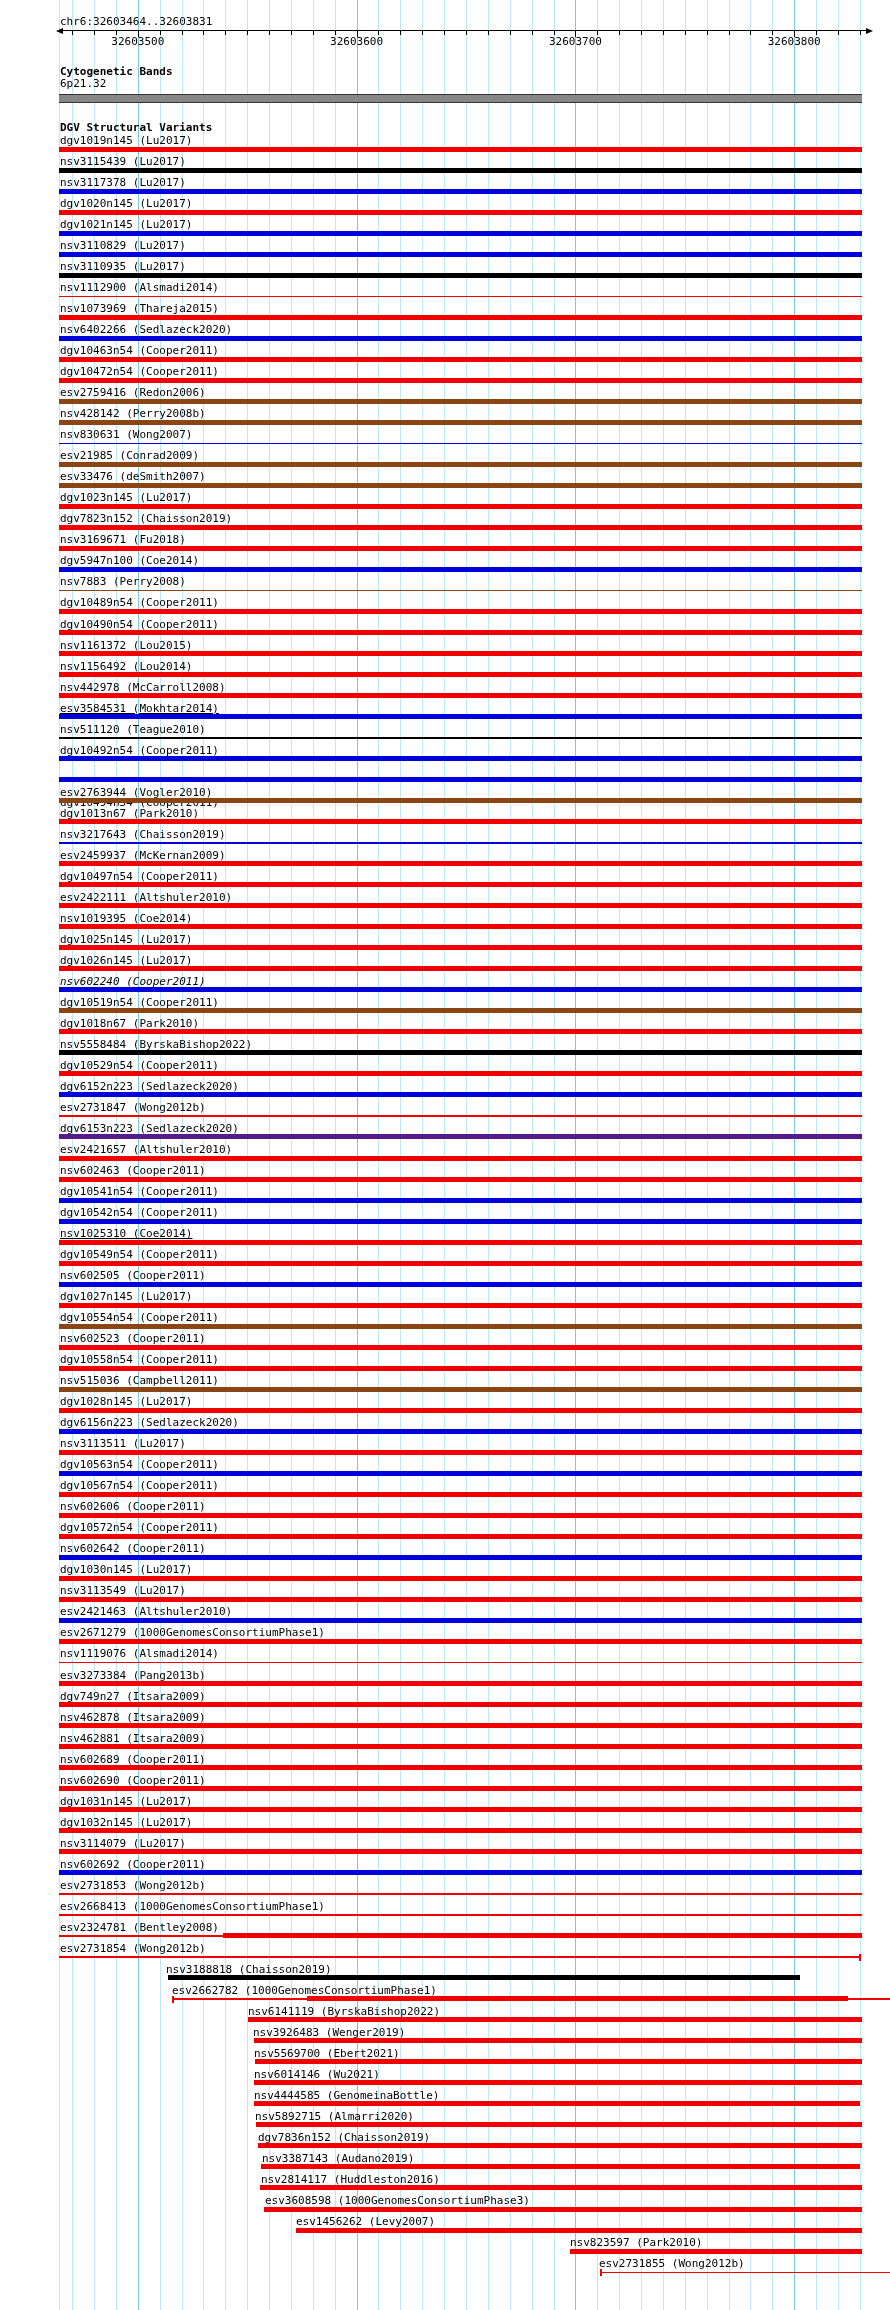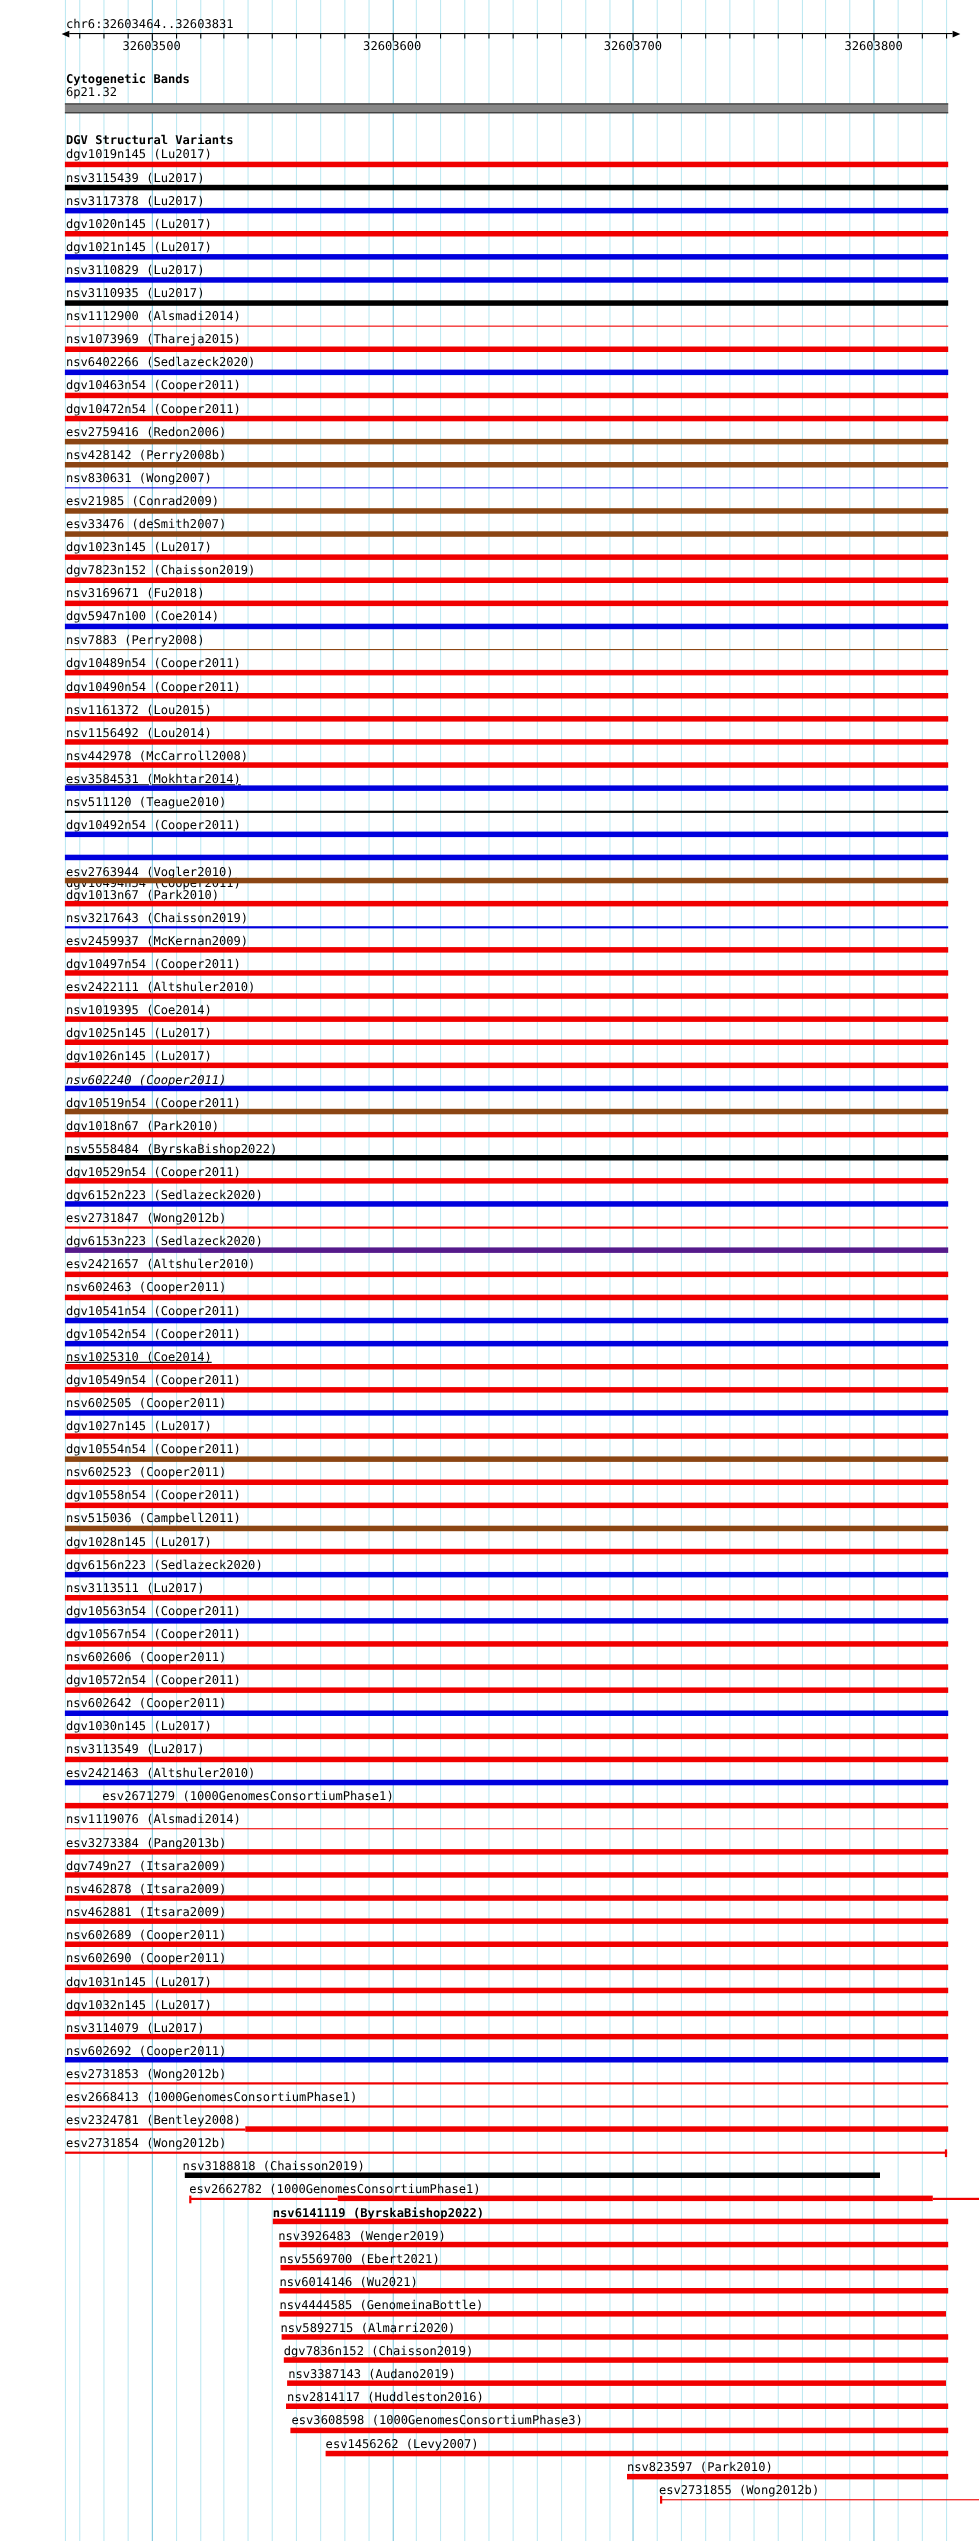--- a/index.html
+++ b/index.html
@@ -249,21 +249,21 @@
       <div class="abs" style="left: 60px; top: 1522.3px;">dgv10572n54 (Cooper2011)</div>
       <div class="seg" style="left: 59px; top: 1533.8px; width: 803px; height: 5px; background: rgb(240, 0, 0);"></div>
       <div class="abs" style="left: 60px; top: 1543.3px;">nsv602642 (Cooper2011)</div>
       <div class="seg" style="left: 59px; top: 1554.8px; width: 803px; height: 5px; background: rgb(0, 0, 221);"></div>
       <div class="abs" style="left: 60px; top: 1564.4px;">dgv1030n145 (Lu2017)</div>
       <div class="seg" style="left: 59px; top: 1575.9px; width: 803px; height: 5px; background: rgb(240, 0, 0);"></div>
       <div class="abs" style="left: 60px; top: 1585.4px;">nsv3113549 (Lu2017)</div>
       <div class="seg" style="left: 59px; top: 1596.9px; width: 803px; height: 5px; background: rgb(240, 0, 0);"></div>
       <div class="abs" style="left: 60px; top: 1606.4px;">esv2421463 (Altshuler2010)</div>
       <div class="seg" style="left: 59px; top: 1617.9px; width: 803px; height: 5px; background: rgb(0, 0, 221);"></div>
-      <div class="abs" style="left: 60px; top: 1627.4px; margin-left: 33px;">esv2671279 (1000GenomesConsortiumPhase1)</div>
+      <div class="abs" style="left: 60px; top: 1627.4px;">esv2671279 (1000GenomesConsortiumPhase1)</div>
       <div class="seg" style="left: 59px; top: 1638.9px; width: 803px; height: 5px; background: rgb(240, 0, 0);"></div>
       <div class="abs" style="left: 60px; top: 1648.4px;">nsv1119076 (Alsmadi2014)</div>
       <div class="seg" style="left: 59px; top: 1661.9px; width: 803px; height: 1.5px; background: rgb(240, 0, 0);"></div>
       <div class="abs" style="left: 60px; top: 1669.5px;">esv3273384 (Pang2013b)</div>
       <div class="seg" style="left: 59px; top: 1681px; width: 803px; height: 5px; background: rgb(240, 0, 0);"></div>
       <div class="abs" style="left: 60px; top: 1690.5px;">dgv749n27 (Itsara2009)</div>
       <div class="seg" style="left: 59px; top: 1702px; width: 803px; height: 5px; background: rgb(240, 0, 0);"></div>
       <div class="abs" style="left: 60px; top: 1711.5px;">nsv462878 (Itsara2009)</div>
       <div class="seg" style="left: 59px; top: 1723px; width: 803px; height: 5px; background: rgb(240, 0, 0);"></div>
       <div class="abs" style="left: 60px; top: 1732.5px;">nsv462881 (Itsara2009)</div>
@@ -290,21 +290,21 @@
       <div class="abs" style="left: 60px; top: 1942.7px;">esv2731854 (Wong2012b)</div>
       <div class="seg" style="left: 59px; top: 1956.2px; width: 802px; height: 1.5px; background: rgb(240, 0, 0);"></div>
       <div class="seg" style="left: 859px; top: 1953.7px; width: 2px; height: 7px; background: rgb(240, 0, 0);"></div>
       <div class="abs" style="left: 166px; top: 1963.7px;">nsv3188818 (Chaisson2019)</div>
       <div class="seg" style="left: 168px; top: 1975.2px; width: 632px; height: 5px; background: rgb(0, 0, 0);"></div>
       <div class="abs" style="left: 172px; top: 1984.8px;">esv2662782 (1000GenomesConsortiumPhase1)</div>
       <div class="seg" style="left: 172px; top: 1995.8px; width: 2px; height: 7px; background: rgb(240, 0, 0);"></div>
       <div class="seg" style="left: 173px; top: 1998.3px; width: 134px; height: 1.5px; background: rgb(240, 0, 0);"></div>
       <div class="seg" style="left: 307px; top: 1996.3px; width: 541px; height: 5px; background: rgb(240, 0, 0);"></div>
       <div class="seg" style="left: 848px; top: 1998.3px; width: 42px; height: 1.5px; background: rgb(240, 0, 0);"></div>
-      <div class="abs" style="left: 248px; top: 2005.8px; font-weight: bold;">nsv6141119 (ByrskaBishop2022)</div>
+      <div class="abs" style="left: 248px; top: 2005.8px;">nsv6141119 (ByrskaBishop2022)</div>
       <div class="seg" style="left: 248px; top: 2017.3px; width: 614px; height: 5px; background: rgb(240, 0, 0);"></div>
       <div class="abs" style="left: 253px; top: 2026.8px;">nsv3926483 (Wenger2019)</div>
       <div class="seg" style="left: 254px; top: 2038.3px; width: 608px; height: 5px; background: rgb(240, 0, 0);"></div>
       <div class="abs" style="left: 254px; top: 2047.8px;">nsv5569700 (Ebert2021)</div>
       <div class="seg" style="left: 255px; top: 2059.3px; width: 607px; height: 5px; background: rgb(240, 0, 0);"></div>
       <div class="abs" style="left: 254px; top: 2068.8px;">nsv6014146 (Wu2021)</div>
       <div class="seg" style="left: 254px; top: 2080.3px; width: 608px; height: 5px; background: rgb(240, 0, 0);"></div>
       <div class="abs" style="left: 254px; top: 2089.9px;">nsv4444585 (GenomeinaBottle)</div>
       <div class="seg" style="left: 254px; top: 2101.4px; width: 606px; height: 5px; background: rgb(240, 0, 0);"></div>
       <div class="abs" style="left: 255px; top: 2110.9px;">nsv5892715 (Almarri2020)</div>

